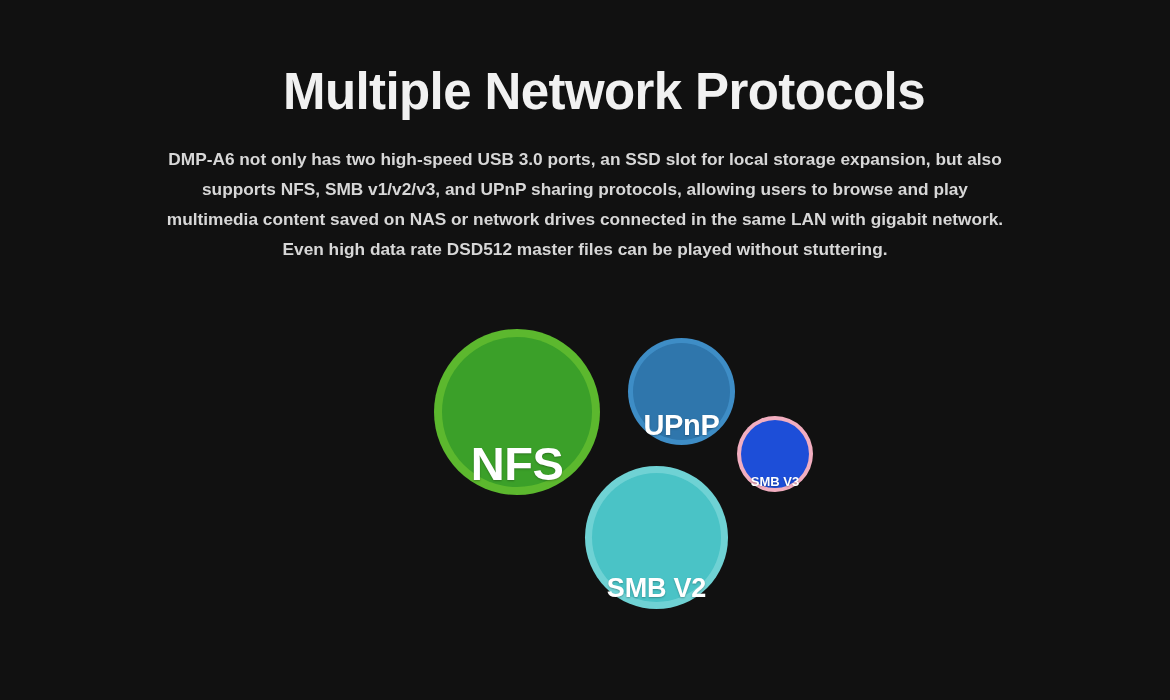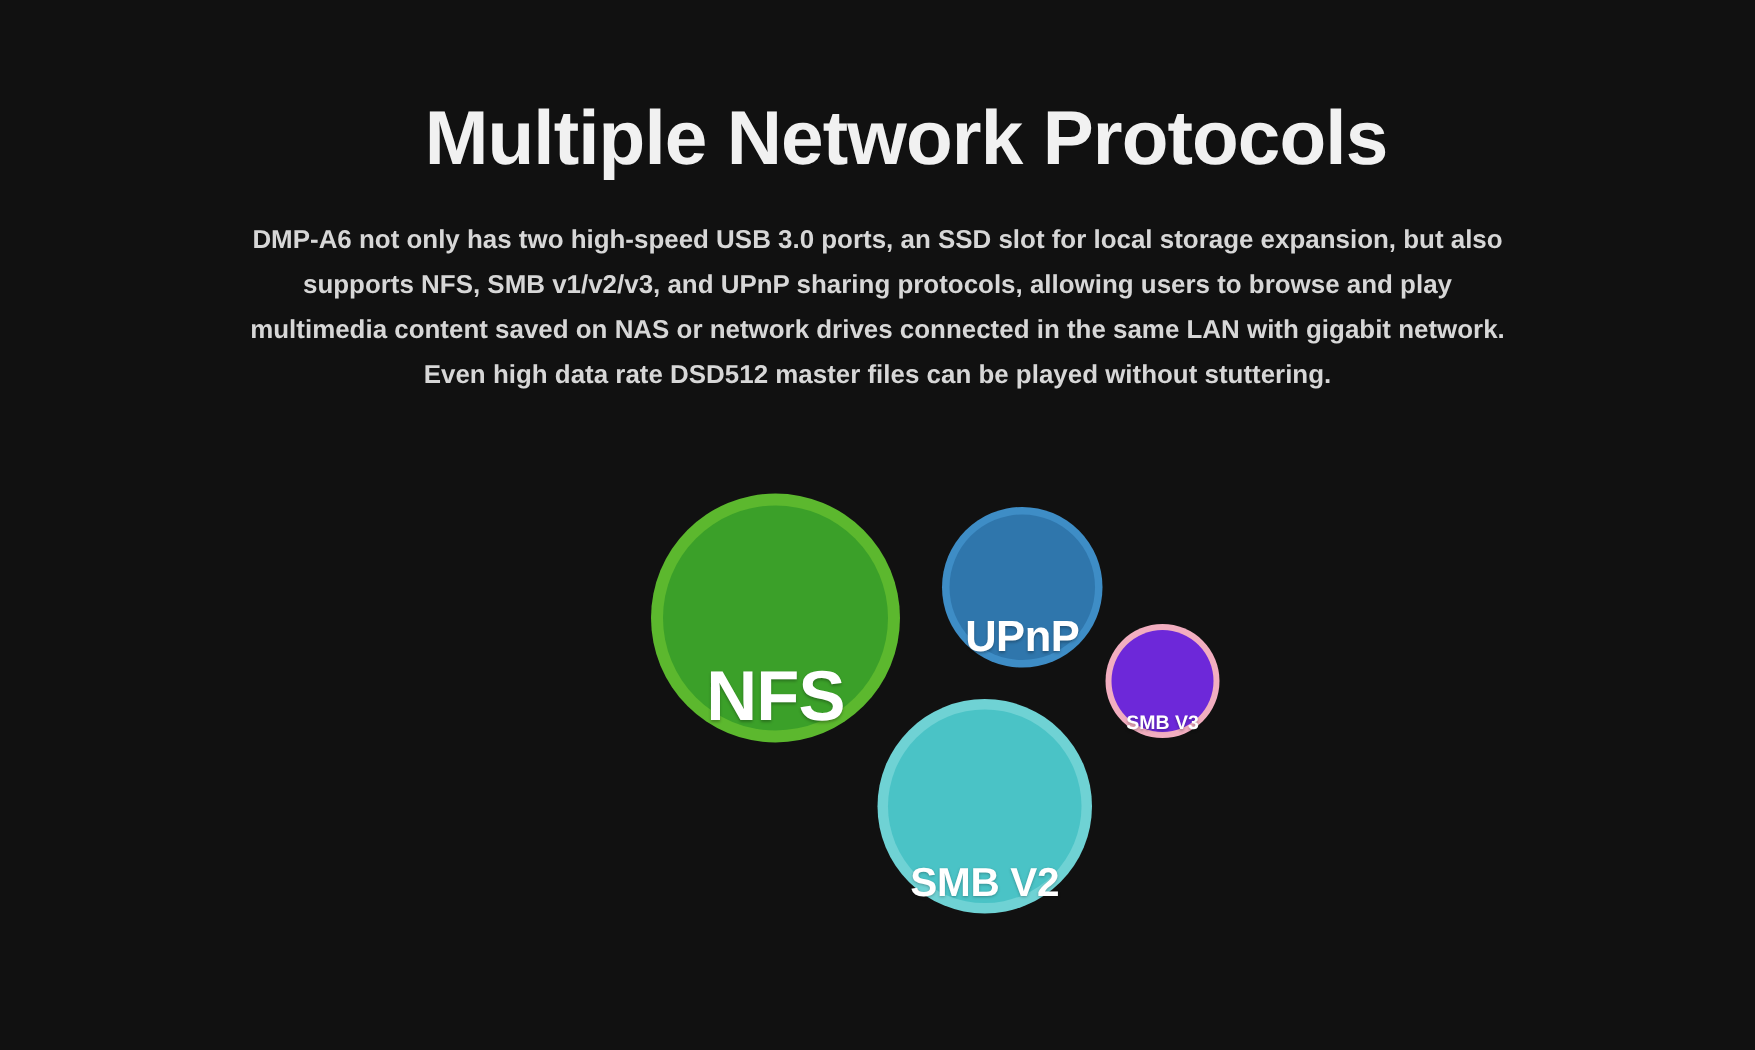--- a/index.html
+++ b/index.html
@@ -115,19 +115,19 @@
 
     <div class="bubble bubble-upnp" style="background: rgb(47, 118, 172); box-shadow: rgb(62, 141, 198) 0px 0px 0px 5px; color: rgb(255, 255, 255);">
       <span class="bubble-label">UPnP</span>
     </div>
 
     <div class="bubble bubble-smbv2" style="background: rgb(74, 195, 198); box-shadow: rgb(111, 210, 212) 0px 0px 0px 7px; color: rgb(255, 255, 255);">
       <span class="bubble-label">SMB V2</span>
     </div>
 
 
-    <div class="bubble bubble-smbv3" style="background: #6d28d9; box-shadow: rgb(242, 174, 192) 0px 0px 0px 4px; color: rgb(255, 255, 255);">
+    <div class="bubble bubble-smbv3" style="background: #1d4ed8; box-shadow: rgb(242, 174, 192) 0px 0px 0px 4px; color: rgb(255, 255, 255);">
       <span class="bubble-label">SMB V3</span>
     </div>
 
   </div>
 
 </div>
 
 </body></html>

